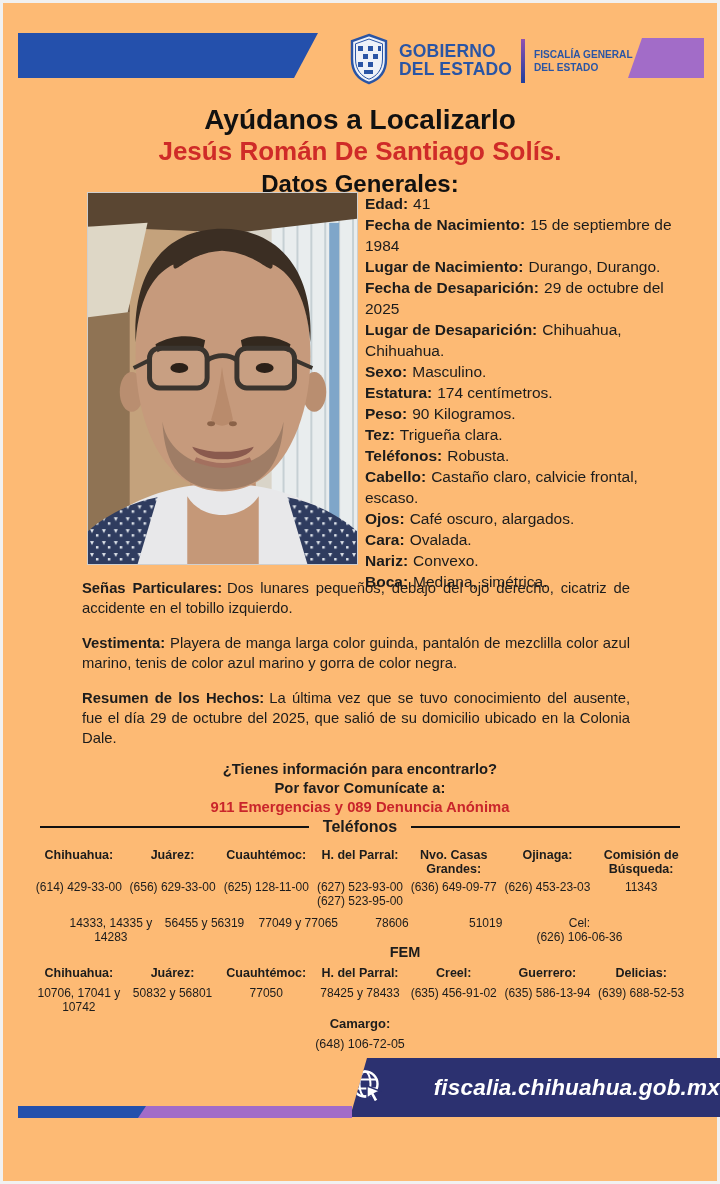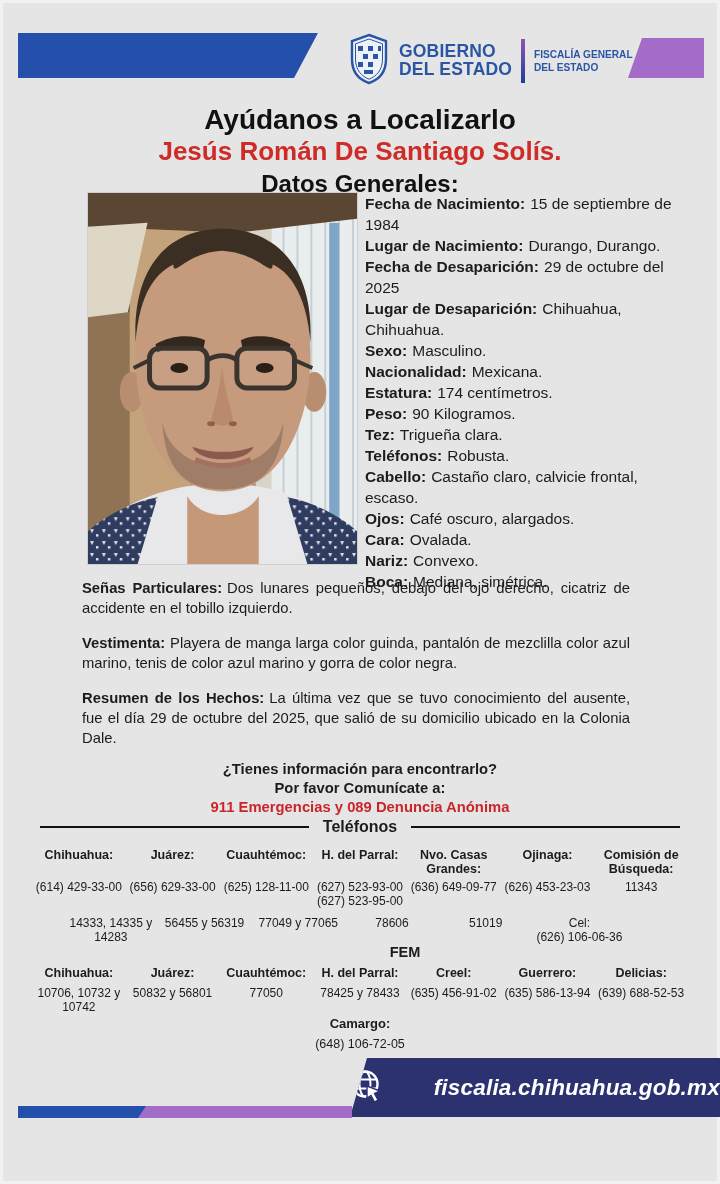--- a/index.html
+++ b/index.html
@@ -1,18 +1,18 @@
 <!DOCTYPE html>
 <html><head>
 <meta charset="utf-8">
 <style>
   html,body{margin:0;padding:0;background:#fff;}
   .page{
     position:relative;width:720px;height:1184px;margin:0 auto;
-    background:#e5e5e5;overflow:hidden;
+    background:#fdba74;overflow:hidden;
     font-family:"Liberation Sans","DejaVu Sans",sans-serif;
     color:#1c1c1c;
     box-shadow:inset 0 0 0 3px #f1f1f1;
   }
   
   .bar-left{position:absolute;left:18px;top:33px;width:300px;height:45px;background:#2450ac;
     clip-path:polygon(0 0,100% 0,calc(100% - 24px) 100%,0 100%);}
   .bar-right{position:absolute;left:628px;top:38px;width:76px;height:40px;background:#a26cc8;
     clip-path:polygon(14px 0,100% 0,100% 100%,0 100%);}
   .logo-group{position:absolute;left:348px;top:34px;display:flex;align-items:center;gap:9px;height:54px;}
@@ -150,29 +150,29 @@
       <ellipse cx="146" cy="232" rx="4" ry="2.5" fill="#8a6248"></ellipse>
 
       <path d="M75 230 C85 290 185 290 197 230 C195 275 175 298 135 298 C95 298 77 275 75 230 Z" fill="rgba(110,92,76,0.45)"></path>
 
       <path d="M105 255 C125 262 147 262 167 255 C160 272 112 272 105 255 Z" fill="#8a5a4e"></path>
       <path d="M108 268 C128 276 144 276 164 268" fill="none" stroke="#a3705f" stroke-width="5"></path>
     </svg>
   </div>
 
   <div class="datos">
+    <div class="dato"><b>Edad:</b><span>41</span></div>
     <div class="dato"><b>Fecha de Nacimiento:</b><span>15 de septiembre de
 1984</span></div>
     <div class="dato"><b>Lugar de Nacimiento:</b><span>Durango, Durango.</span></div>
     <div class="dato"><b>Fecha de Desaparición:</b><span>29 de octubre del
 2025</span></div>
     <div class="dato"><b>Lugar de Desaparición:</b><span>Chihuahua,
 Chihuahua.</span></div>
     <div class="dato"><b>Sexo:</b><span>Masculino.</span></div>
-    <div class="dato"><b>Nacionalidad:</b><span>Mexicana.</span></div>
     <div class="dato"><b>Estatura:</b><span>174 centímetros.</span></div>
     <div class="dato"><b>Peso:</b><span>90 Kilogramos.</span></div>
     <div class="dato"><b>Tez:</b><span>Trigueña clara.</span></div>
     <div class="dato"><b>Teléfonos:</b><span>Robusta.</span></div>
     <div class="dato"><b>Cabello:</b><span>Castaño claro, calvicie frontal,
 escaso.</span></div>
     <div class="dato"><b>Ojos:</b><span>Café oscuro, alargados.</span></div>
     <div class="dato"><b>Cara:</b><span>Ovalada.</span></div>
     <div class="dato"><b>Nariz:</b><span>Convexo.</span></div>
     <div class="dato"><b>Boca:</b><span>Mediana, simétrica.</span></div>
@@ -233,21 +233,21 @@
   <div class="grid7 g-femh">
     <div class="hd">Chihuahua:</div>
     <div class="hd">Juárez:</div>
     <div class="hd">Cuauhtémoc:</div>
     <div class="hd">H. del Parral:</div>
     <div class="hd">Creel:</div>
     <div class="hd">Guerrero:</div>
     <div class="hd">Delicias:</div>
   </div>
   <div class="grid7 g-femv">
-    <div class="vl">10706, 10732 y
+    <div class="vl">10706, 17041 y
 10742</div>
     <div class="vl">50832 y 56801</div>
     <div class="vl">77050</div>
     <div class="vl">78425 y 78433</div>
     <div class="vl">(635) 456-91-02</div>
     <div class="vl">(635) 586-13-94</div>
     <div class="vl">(639) 688-52-53</div>
   </div>
 
   <div class="camargo">

